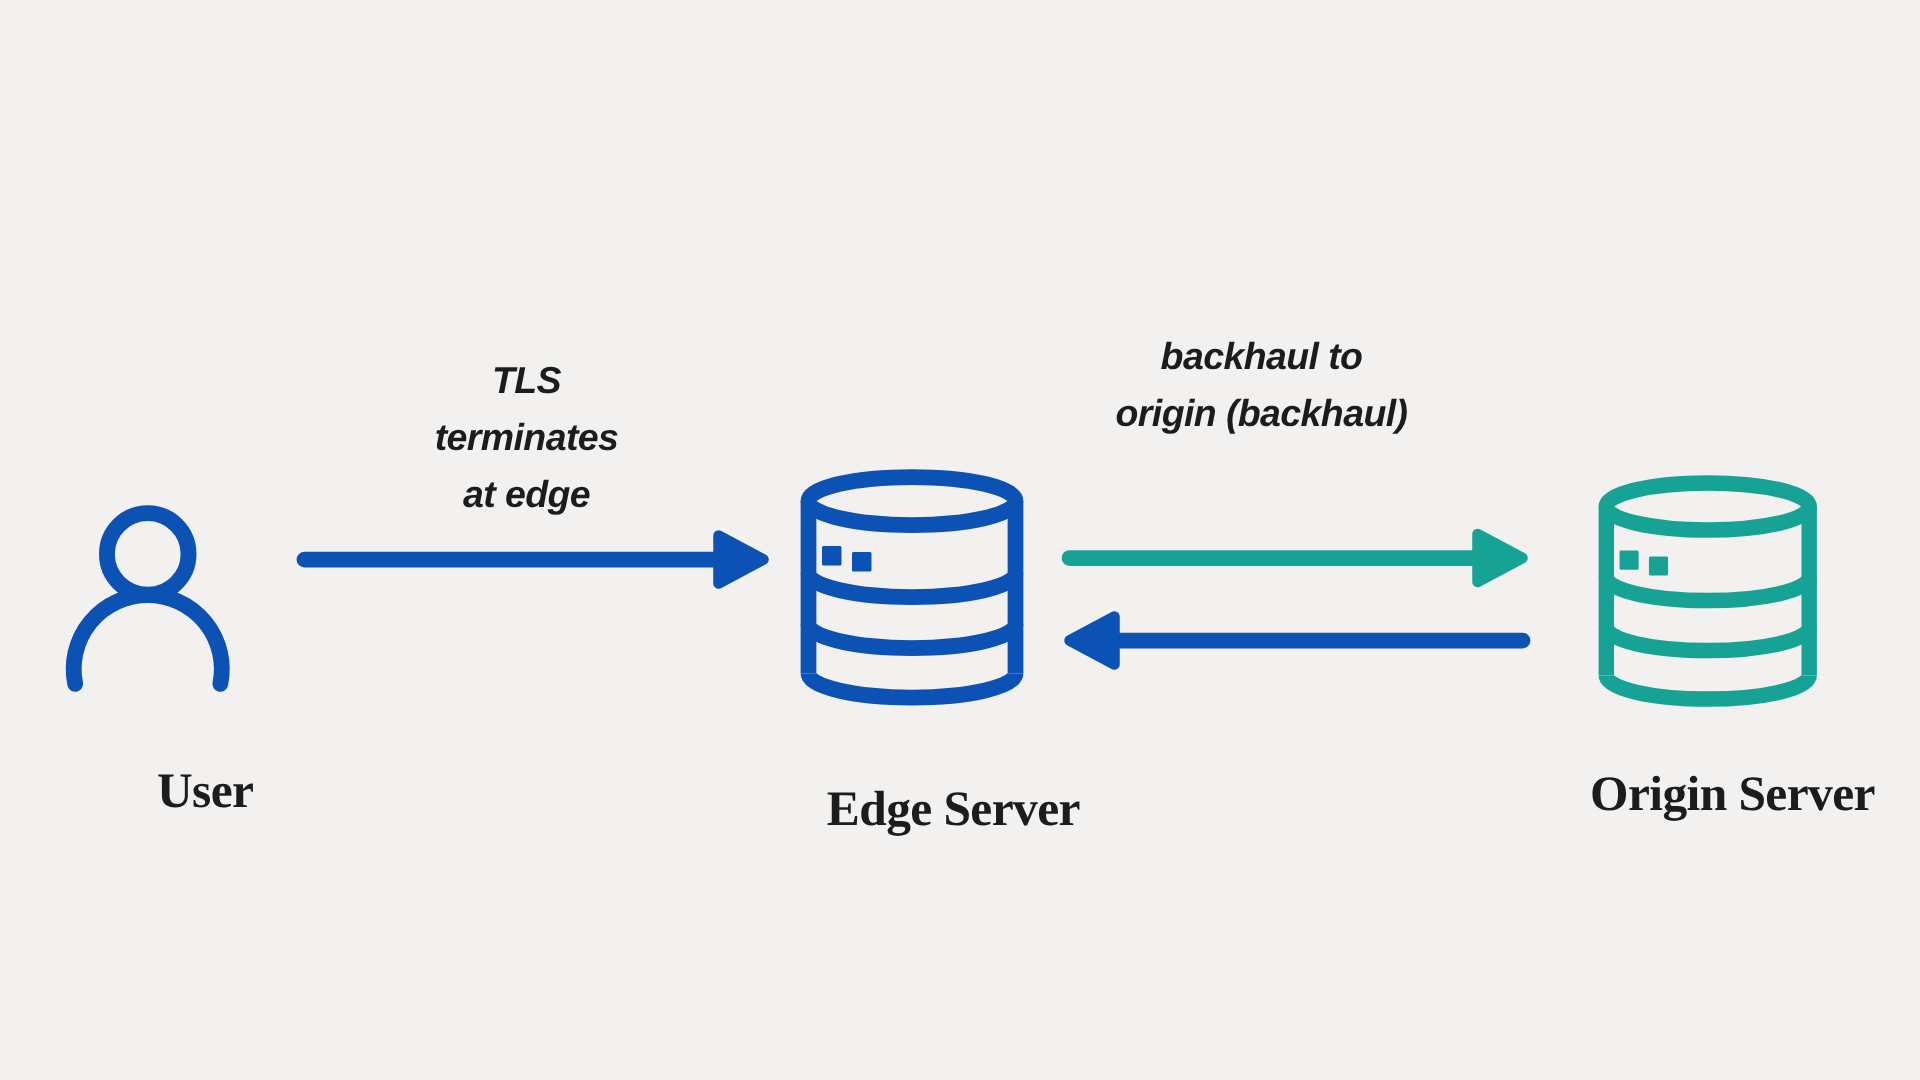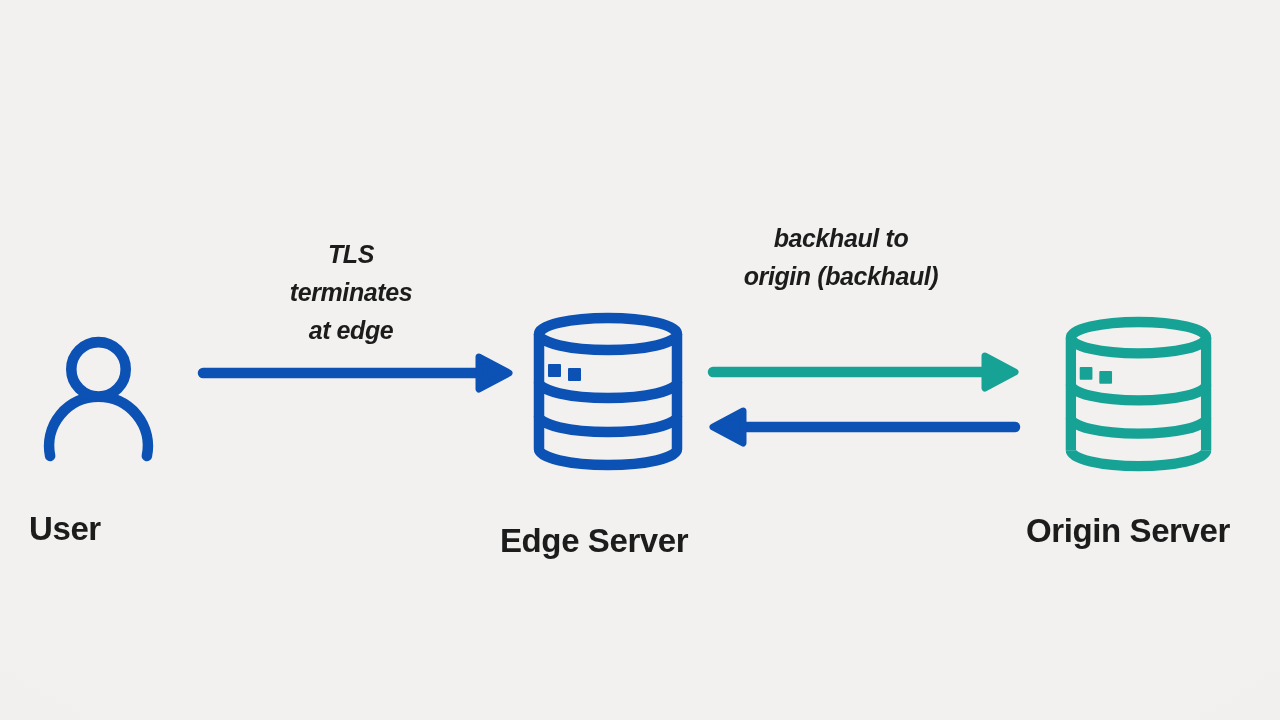--- a/index.html
+++ b/index.html
@@ -15,21 +15,22 @@
     width:1280px;height:720px;
     overflow:hidden;
     background:radial-gradient(120% 130% at 50% 45%, #f2f1ef 52%, #eceae8 88%, #e4e3e1 100%);
   }
   .abs{position:absolute;}
   .node-label{
     color:var(--ink);
     font-size:33px;
     font-weight:700;
     letter-spacing:-0.4px;
-    text-align:left;
+    text-align:right;
+    font-family:Liberation Serif, serif;
   }
   .conn-label{
     color:var(--ink);
     font-size:25px;
     font-weight:700;
     letter-spacing:-0.4px;
     text-align:center;
     line-height:38px;
     font-style:italic;
   }

